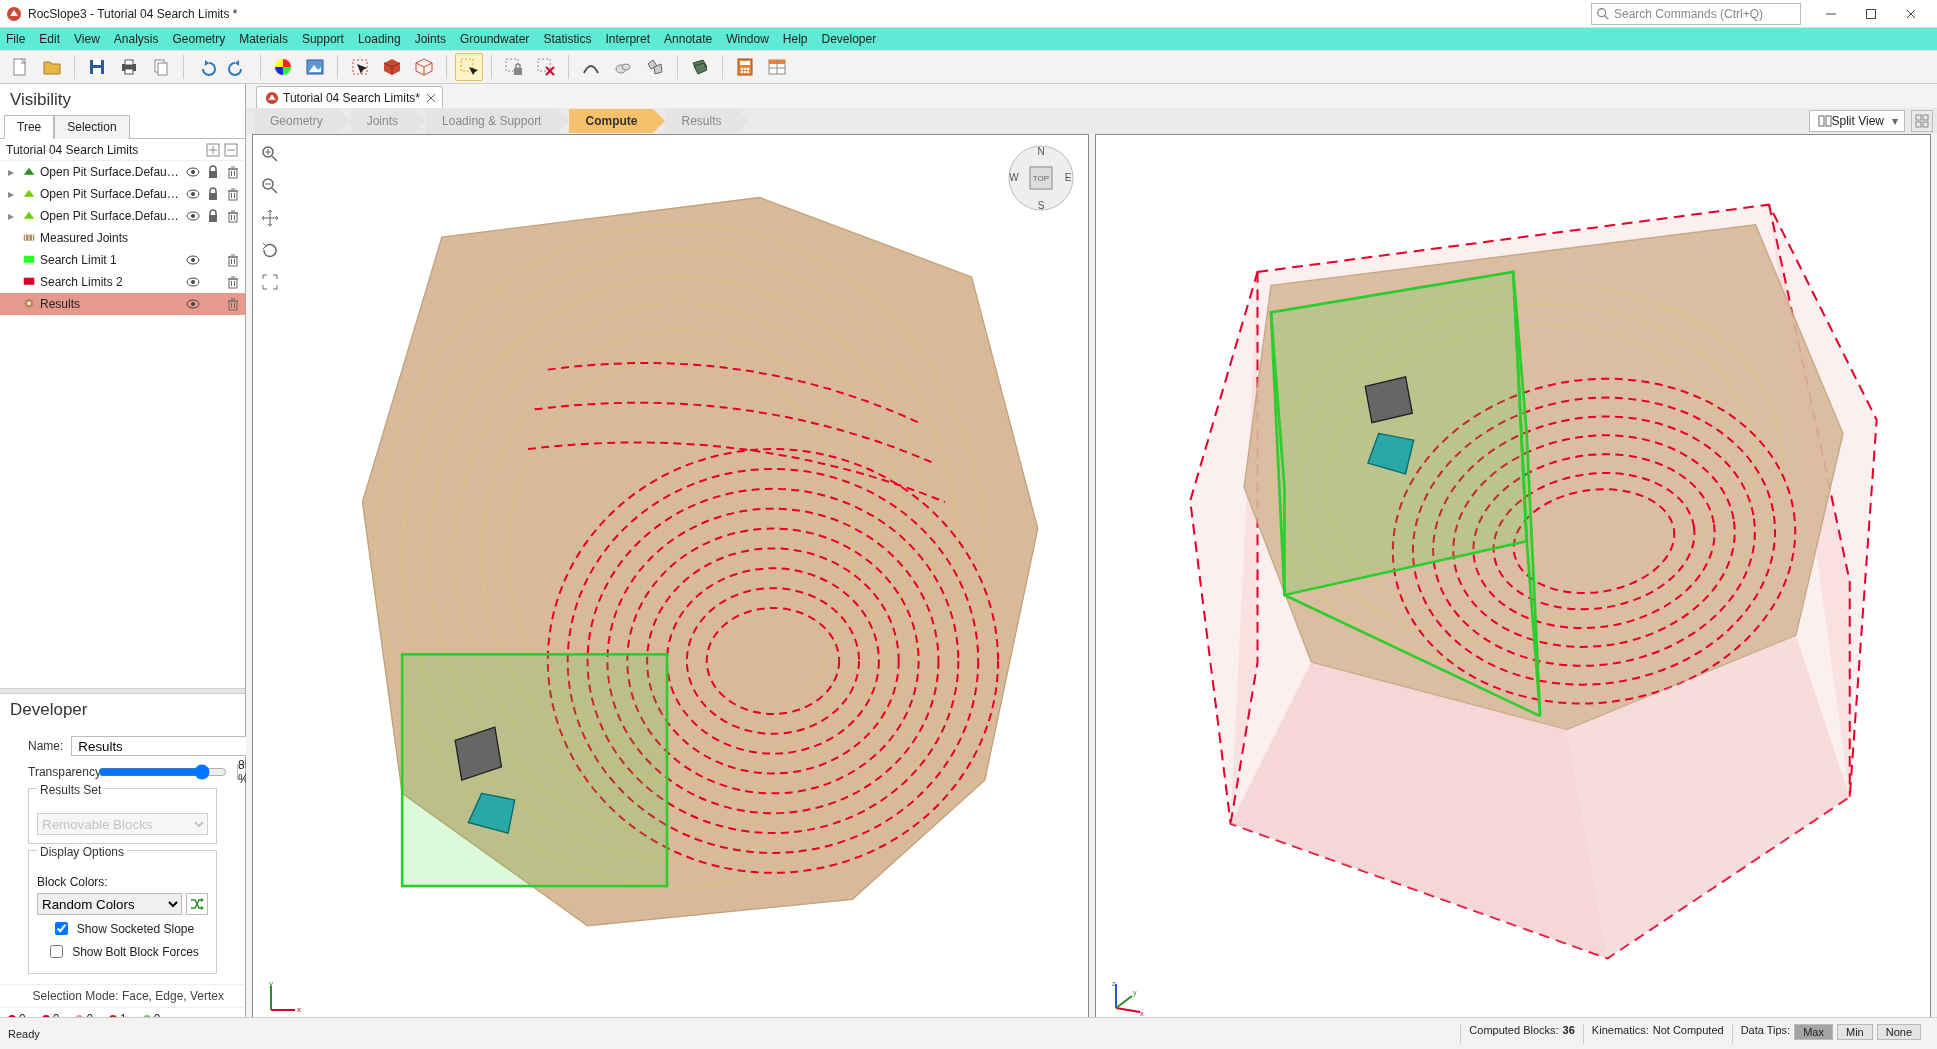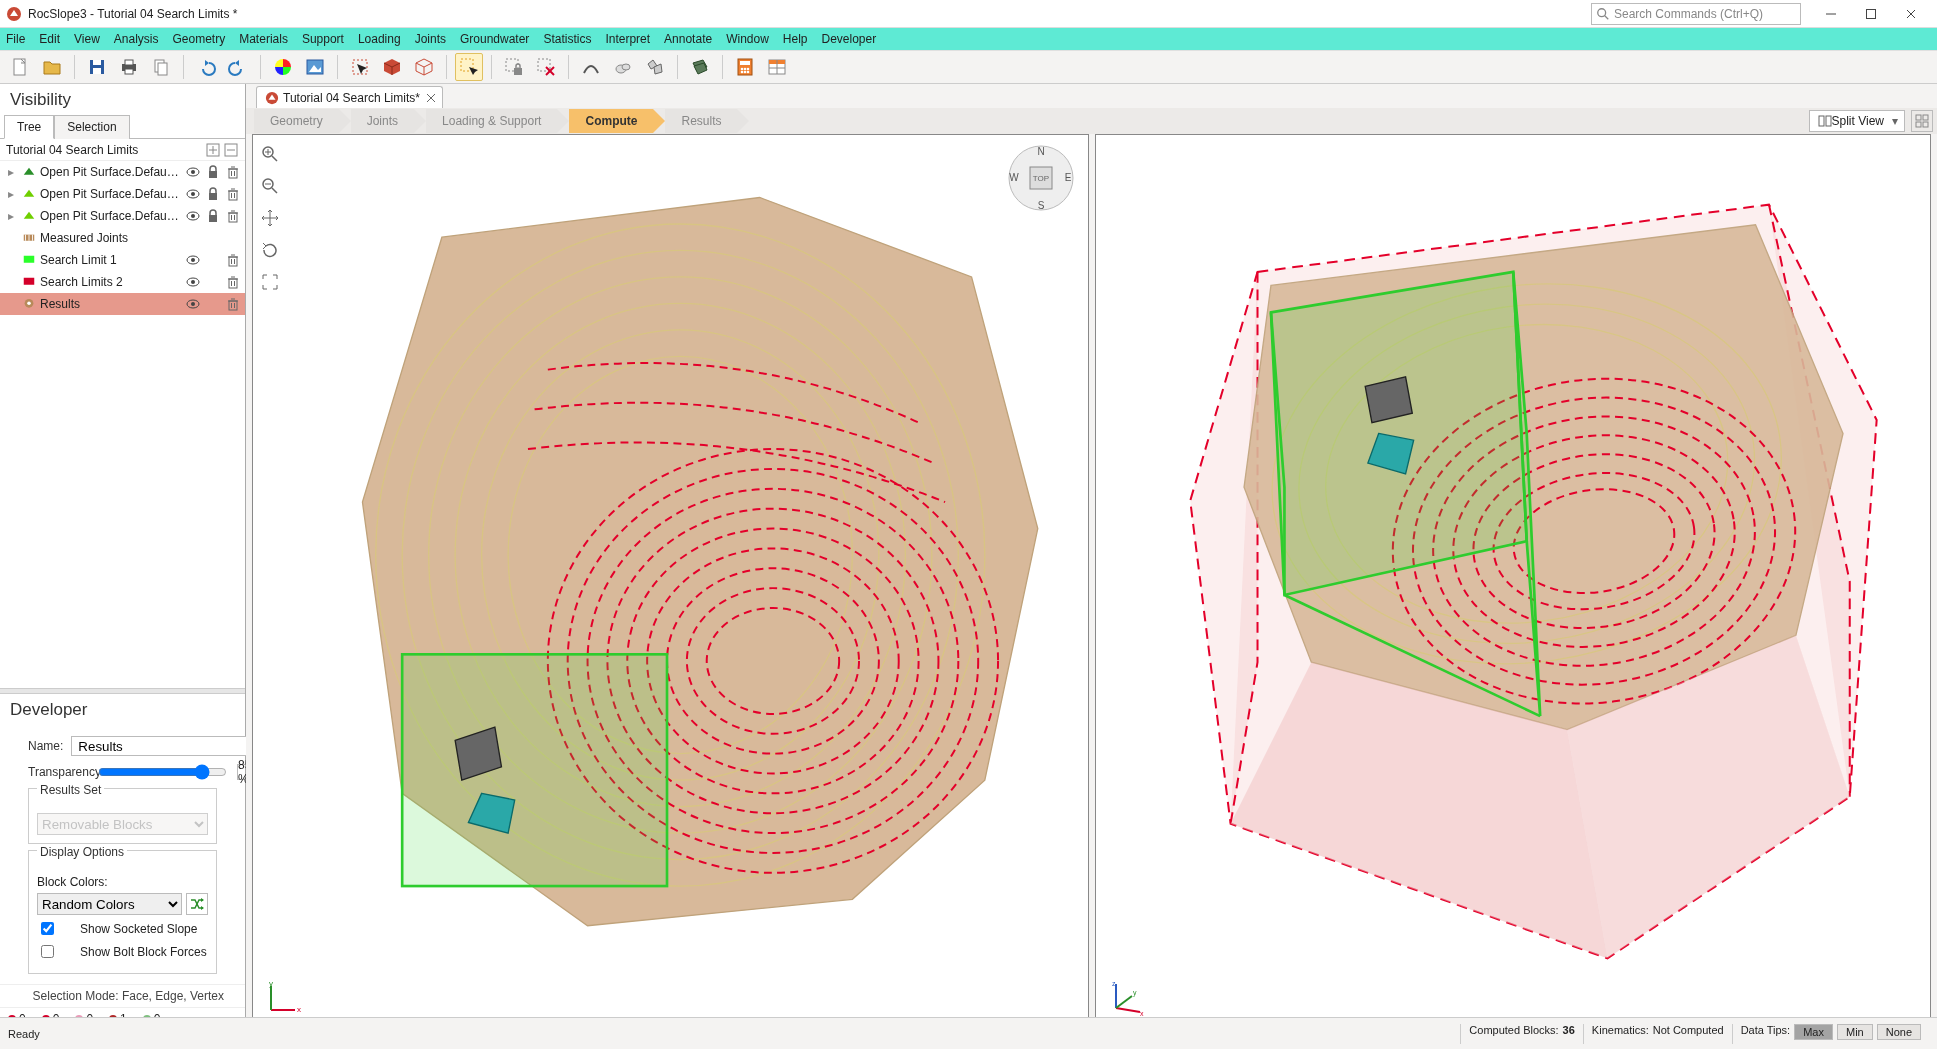--- a/index.html
+++ b/index.html
@@ -45,21 +45,21 @@
 .props { padding:6px 28px 4px; }
 .proprow { display:flex; align-items:center; margin:6px 0; gap:8px; }
 .proprow label{ width:60px; color:#333; }
 .proprow input[type=text]{ flex:1; height:20px; border:1px solid #bbb; padding:0 6px; }
 .proprow input[type=range]{ flex:1; }
 .proprow .spin{ width:50px; height:16px; border:1px solid #bbb; display:flex;align-items:center;justify-content:center; }
 .fieldset { border:1px solid #ccc; margin:6px 0; padding:6px 8px 8px; }
 .fieldset .legend{ font-size:12px; color:#333; margin-bottom:4px; position:relative; top:-12px; background:#fff; display:inline-block; padding:0 3px;}
 select{ width:100%; height:22px; border:1px solid #bbb; }
 .shufflebtn{ width:26px;height:22px; border:1px solid #bbb; display:flex;align-items:center;justify-content:center; margin-left:4px;}
-.chkrow{ display:flex; align-items:center; gap:23px; margin:4px 0;}
+.chkrow{ display:flex; align-items:center; gap:6px; margin:4px 0;justify-content:center;}
 .selmode{ text-align:right; padding:4px 21px; color:#444; border-top:1px solid #eee;}
 .countrow{ height:22px; display:flex; align-items:center; gap:16px; padding:0 8px; border-top:1px solid #eee;}
 .countrow .ci{ display:flex;align-items:center; gap:3px;}
 .countrow .bullet{width:8px;height:8px;border-radius:50%;}
 
 .doctabrow { height:24px; display:flex; align-items:flex-end; padding-left:260px; gap:0; }
 .doctab { height:22px; border:1px solid #bbb; border-bottom:none; padding:0 22px 0 8px; display:flex;align-items:center; background:#fff; position:relative; border-radius:3px 3px 0 0;}
 .doctab .close{ position:absolute; right:4px; top:4px; width:14px;height:14px;}
 .wftabrow { height:26px; display:flex; align-items:center; padding-left:8px; background:#eceae8; }
 .wftab { height:24px; padding:0 16px; display:flex;align-items:center; background:#e6e4e2; color:#888; position:relative; margin-right:12px; }

